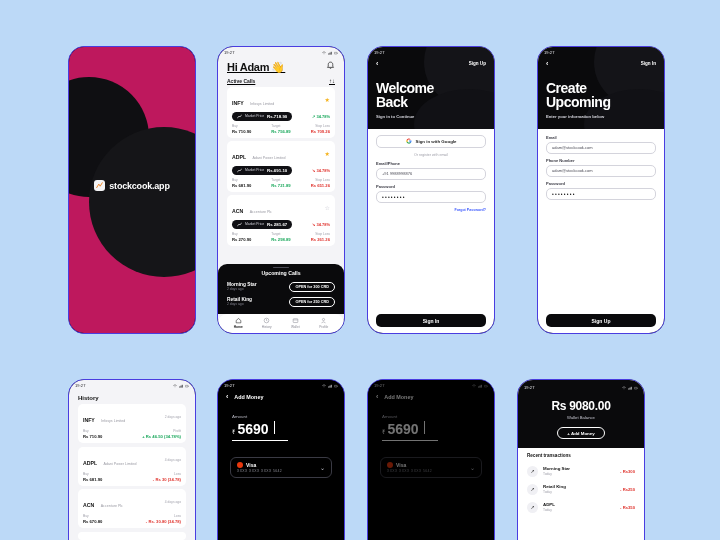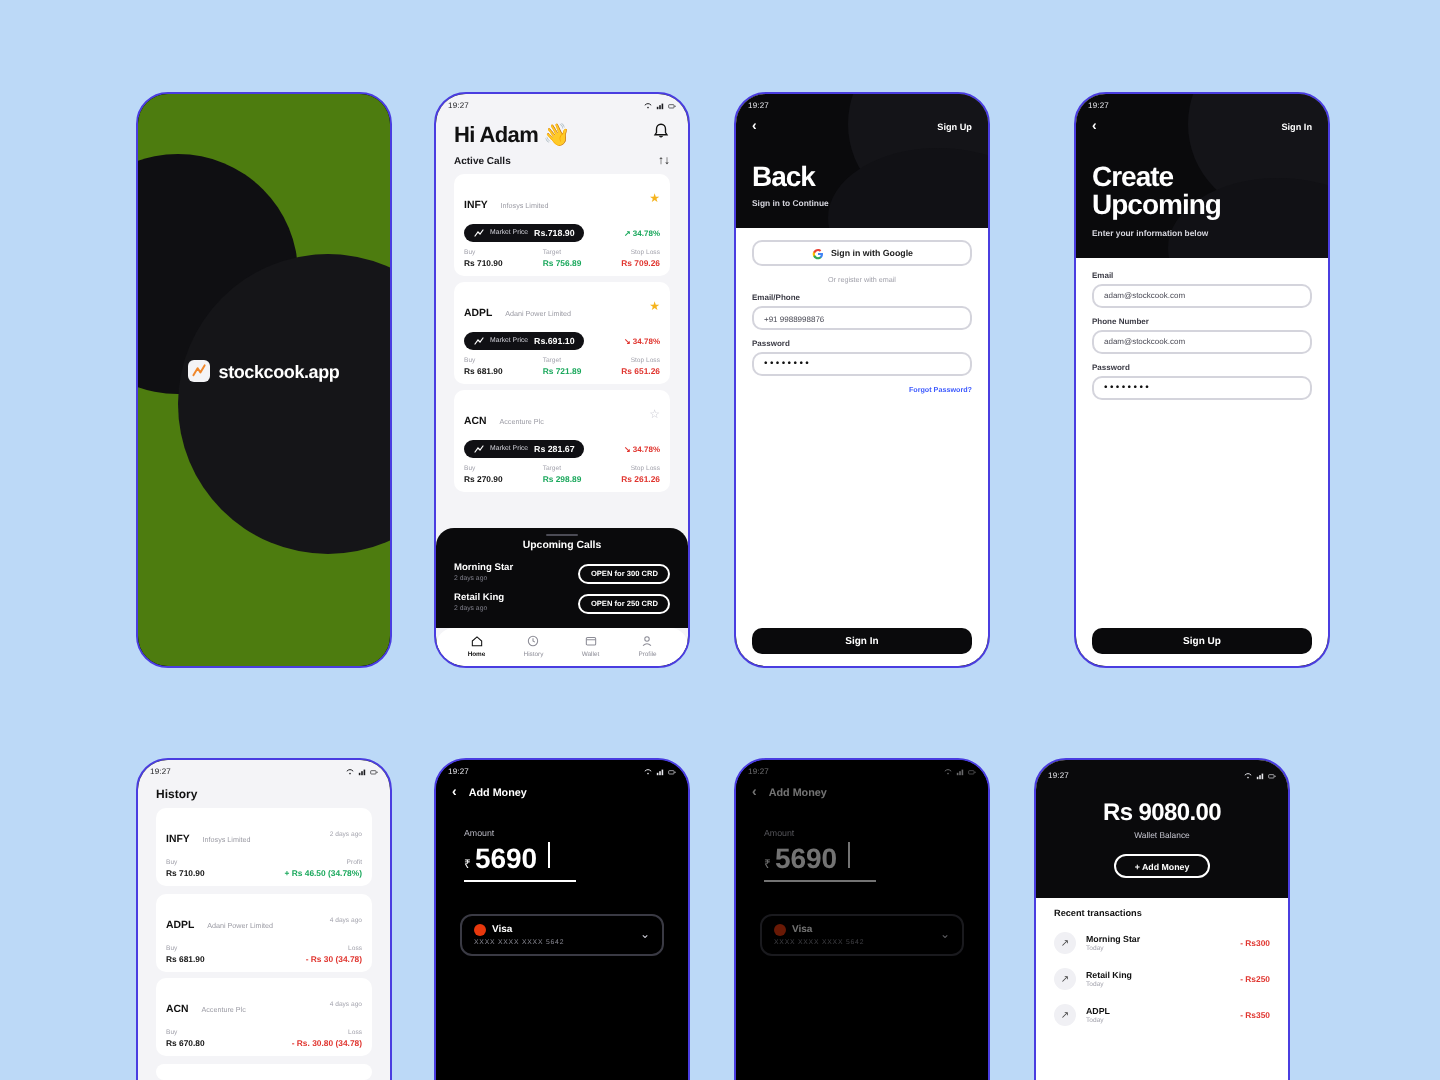--- a/index.html
+++ b/index.html
@@ -29,21 +29,21 @@
     height: 11px; display: flex; align-items: center;
     justify-content: space-between; padding: 0 6px;
     font-size: 4px; letter-spacing: .1px;
   }
   .statusbar .icons { display: flex; gap: 2px; align-items: center; }
   .sb-dark { color: #e9e9ee; }
   .sb-light { color: #1b1b1f; }
   .sig { display:inline-block; width:4px; height:4px; }
 
   
-  .splash { position:absolute; inset:0; background:#4d7c0f; }
+  .splash { position:absolute; inset:0; background:#be185d; }
   .splash .blob {
     position:absolute; width:150px; height:150px; border-radius:50%;
     background:#151518; left:20px; top:80px;
   }
   .splash .blob2 {
     position:absolute; width:120px; height:120px; border-radius:50%;
     background:#0f0f12; left:-40px; top:30px;
   }
   .logo-row {
     position:absolute; left:0; right:0; top:133px;
@@ -51,21 +51,21 @@
   }
   .logo-mark {
     width:11px; height:11px; border-radius:3px; background:#f4f4f6;
     display:flex; align-items:center; justify-content:center;
   }
   .logo-mark svg { width:7px; height:7px; }
   .logo-text { color:#fff; font-size:9px; font-weight:700; letter-spacing:-.2px; }
 
   
   .home { position:absolute; inset:0; background:#f4f4f7; display:flex; flex-direction:column; }
-  .home-head { padding:3px 9px 0; }
+  .home-head { padding:3px 9px 0;text-decoration:underline; }
   .greet-row { display:flex; align-items:flex-start; justify-content:space-between; }
   .greet { font-size:11px; font-weight:700; color:#111; letter-spacing:-.3px; }
   .bell { width:9px; height:9px; }
   .sec-row { display:flex; align-items:center; justify-content:space-between; margin-top:4px; }
   .sec-title { font-size:5px; font-weight:600; color:#17171b; }
   .sort { font-size:6px; color:#222; }
   .cards { padding:3px 9px 0; display:flex; flex-direction:column; gap:3.5px; }
   .scard { background:#fff; border-radius:5px; padding:4px 5px; }
   .scard-top { display:flex; align-items:center; justify-content:space-between; }
   .tick { font-size:5.2px; font-weight:700; color:#111; }
@@ -451,20 +451,21 @@
                   <rect x="1" y="3" width="8" height="5" rx="1" stroke="#e9e9ee" stroke-width="1" fill="none"></rect>
                   <rect x="10" y="4.5" width="1.2" height="2" fill="#e9e9ee"></rect>
                 </svg>
             </span>
           </div>
           <div class="auth-top">
             <span class="back">‹</span>
             <span class="auth-link">Sign Up</span>
           </div>
           <div class="auth-title">
+            <div>Welcome</div>
             <div>Back</div>
           </div>
           <div class="auth-sub">Sign in to Continue</div>
         </div>
         <div class="auth-body">
           <div class="gbtn">
             <svg class="gicon" viewBox="0 0 12 12">
                 <path d="M11 6.1c0-.4 0-.7-.1-1H6v2h2.8c-.1.6-.5 1.2-1 1.5v1.3h1.7c1-.9 1.5-2.2 1.5-3.8z" fill="#4285f4"></path>
                 <path d="M6 11.3c1.4 0 2.5-.5 3.4-1.3L7.7 8.7c-.5.3-1 .5-1.7.5-1.3 0-2.5-.9-2.9-2.1H1.3v1.3c.9 1.7 2.6 2.9 4.7 2.9z" fill="#34a853"></path>
                 <path d="M3.1 7.1c-.1-.3-.2-.6-.2-1s.1-.7.2-1V3.8H1.3C.9 4.5.7 5.2.7 6.1s.2 1.6.6 2.3l1.8-1.3z" fill="#fbbc05"></path>

